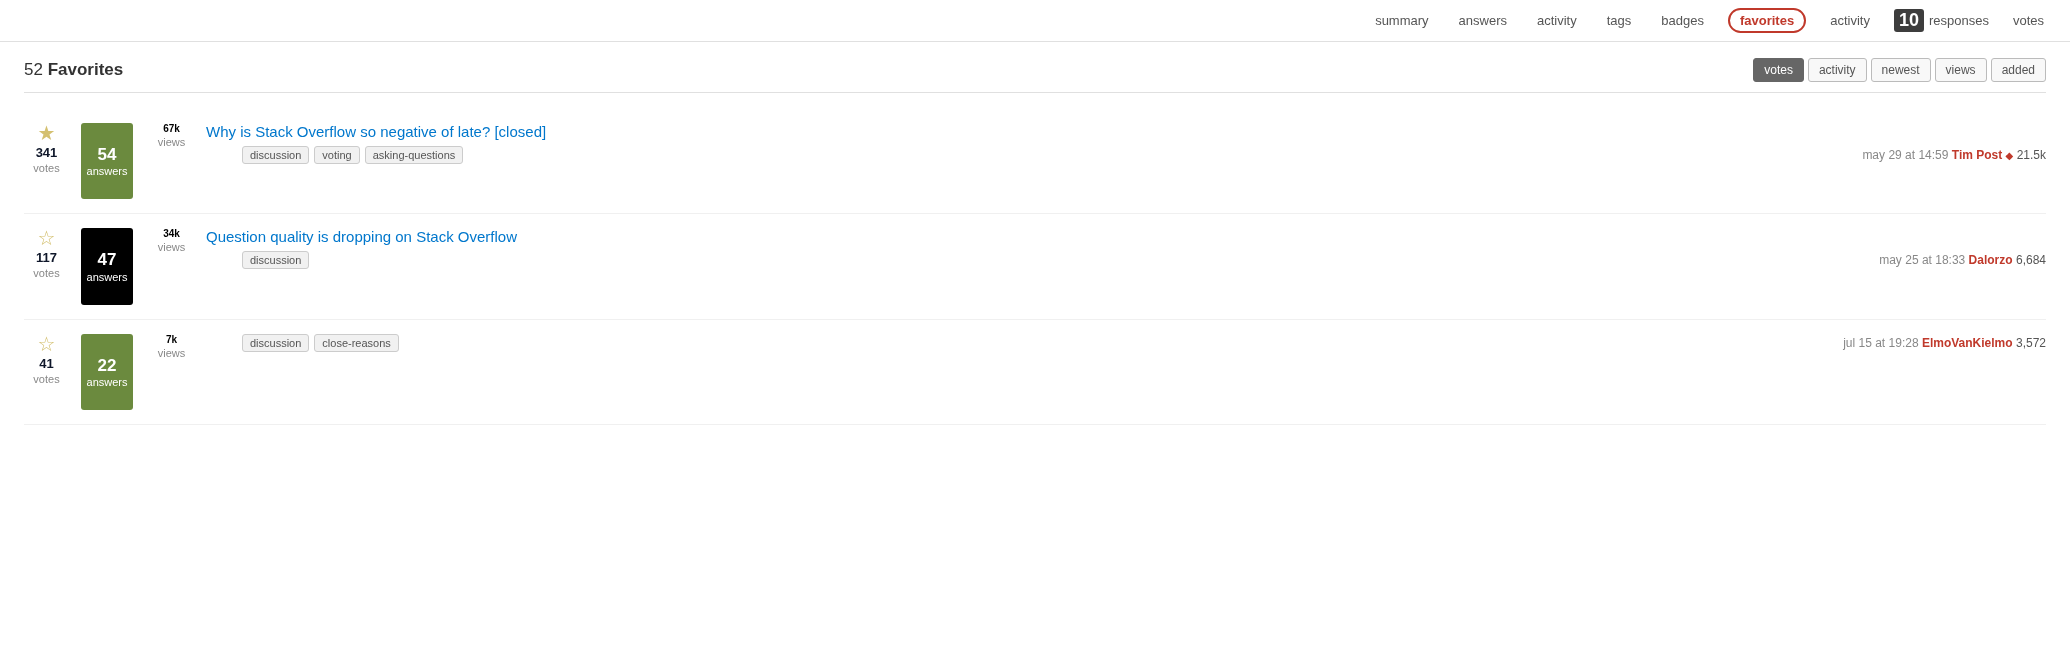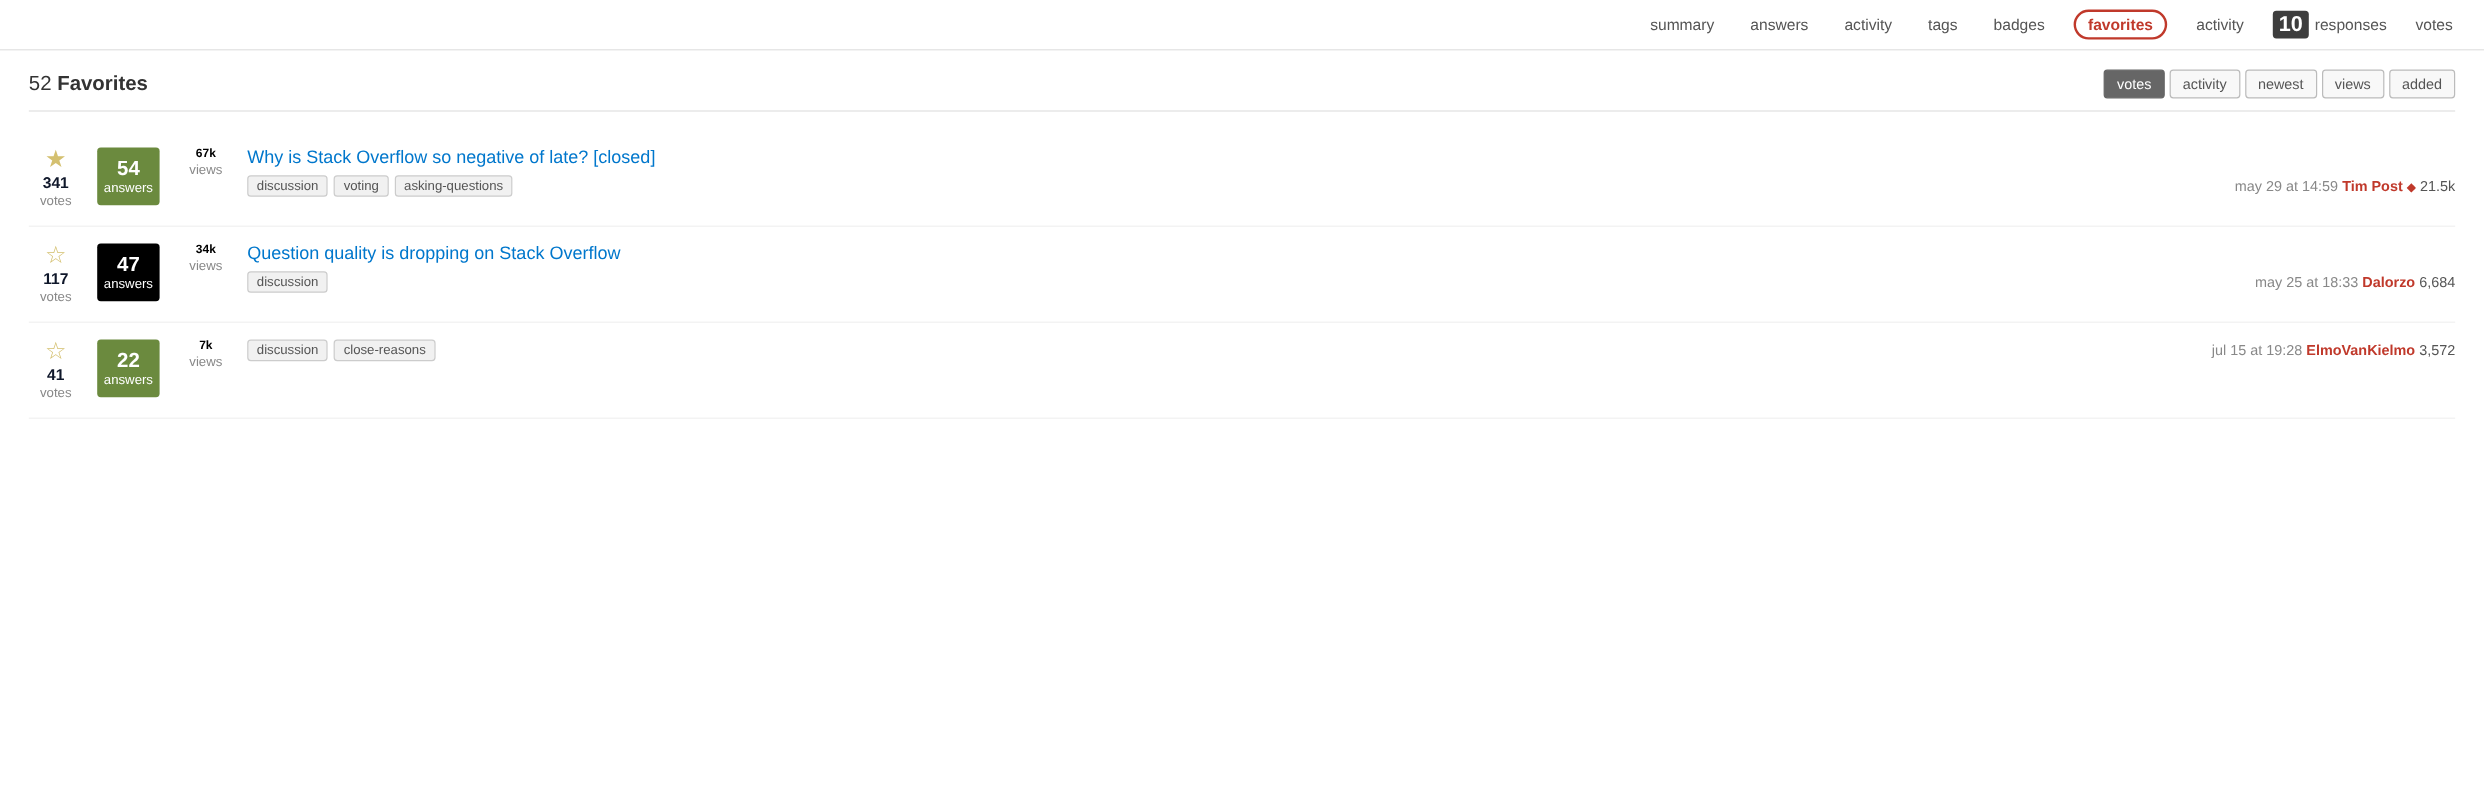--- a/index.html
+++ b/index.html
@@ -124,21 +124,21 @@
       font-weight: bold;
     }
 
     .vote-label {
       font-size: 11px;
       color: #888;
     }
 
     .answers-box {
       min-width: 52px;
-      padding: 8px 4px;
+      padding: 22px 4px;
       text-align: center;
       border-radius: 3px;
       margin-right: 4px;
     }
 
     .answers-box.has-answers {
       background: #6b8a3e;
       color: #fff;
     }
 
@@ -191,20 +191,21 @@
       margin-bottom: 6px;
       font-weight: normal;
     }
 
     .tags-meta {
       display: flex;
       justify-content: space-between;
       align-items: center;
       flex-wrap: wrap;
       gap: 6px;
+      margin-left: 36px;
     }
 
     .tags {
       display: flex;
       gap: 5px;
       flex-wrap: wrap;
     }
 
     .tag {
       background: #f1f1f1;

